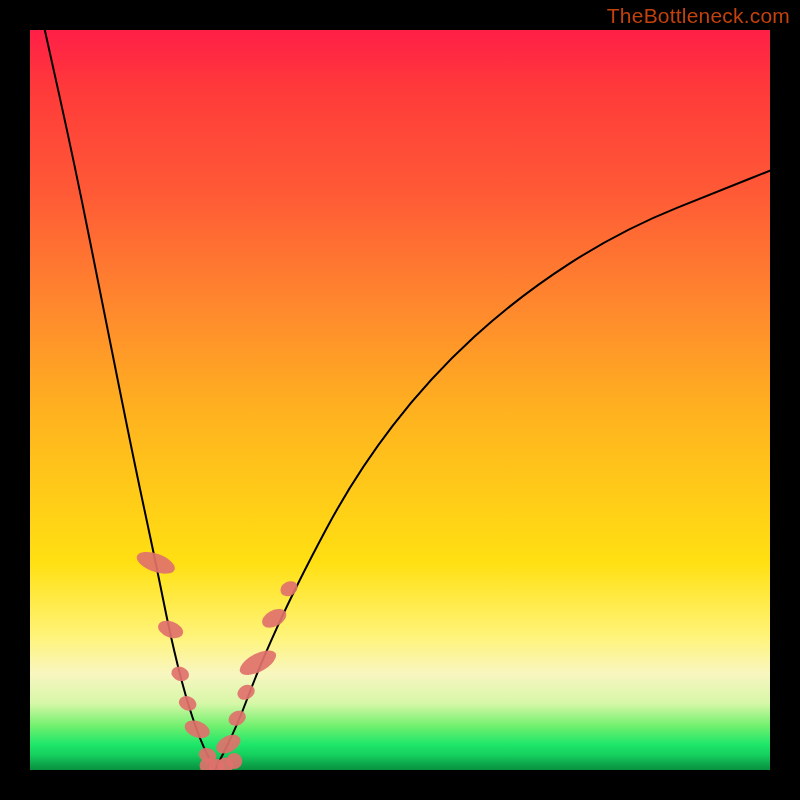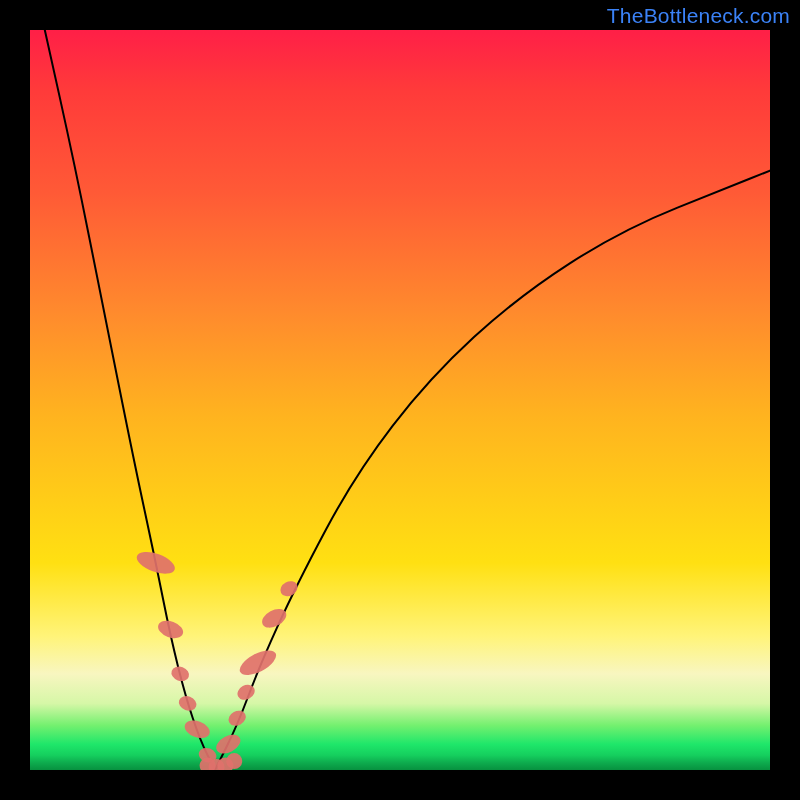--- a/index.html
+++ b/index.html
@@ -41,21 +41,21 @@
       #1fe76a 96.5%,
       #15cf5e 98%,
       #0eac4e 99%,
       #07913f 100%
     );
   }
   .watermark {
     position: absolute;
     top: 4px;
     right: 10px;
-    color: #3b82f6;
+    color: #c2410c;
     font-size: 21px;
     letter-spacing: 0.2px;
     font-weight: 400;
     user-select: none;
   }
   svg.curve {
     position: absolute;
     top: 0;
     left: 0;
     width: 740px;

